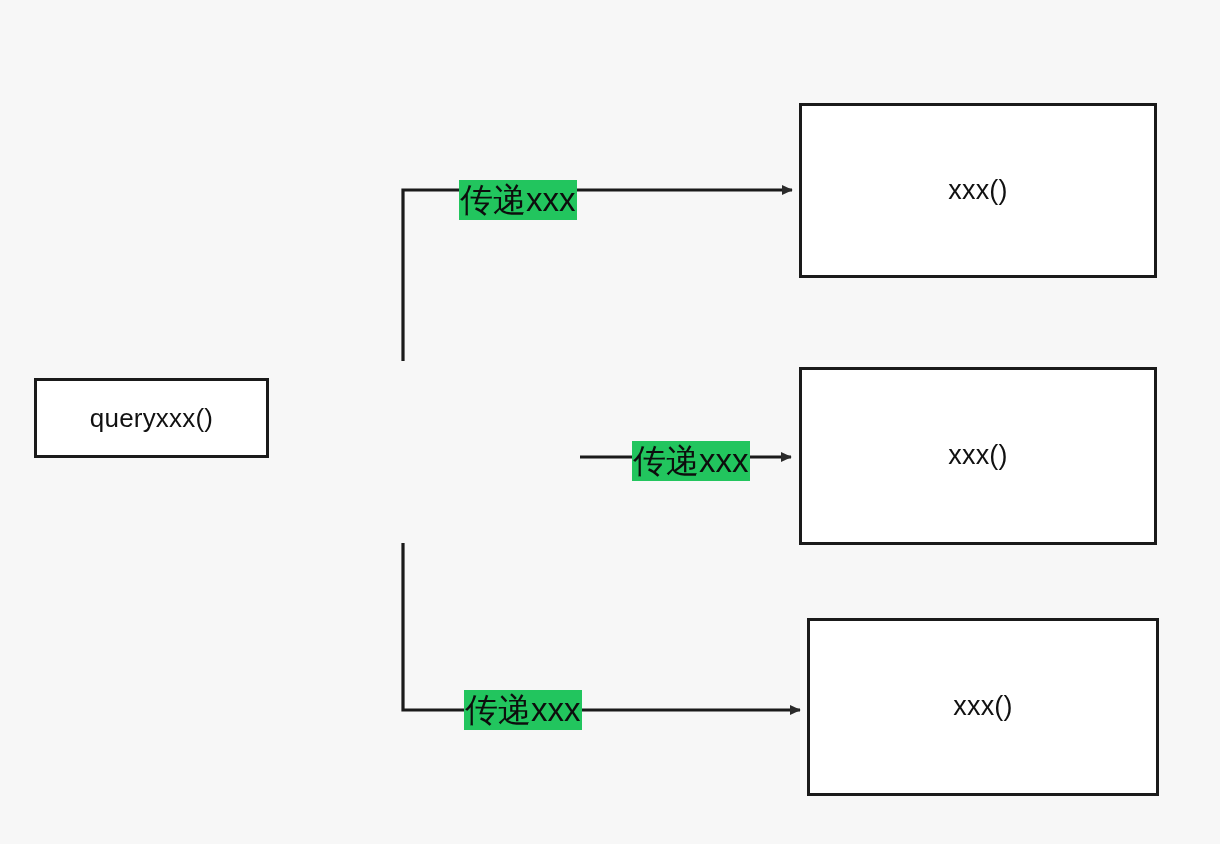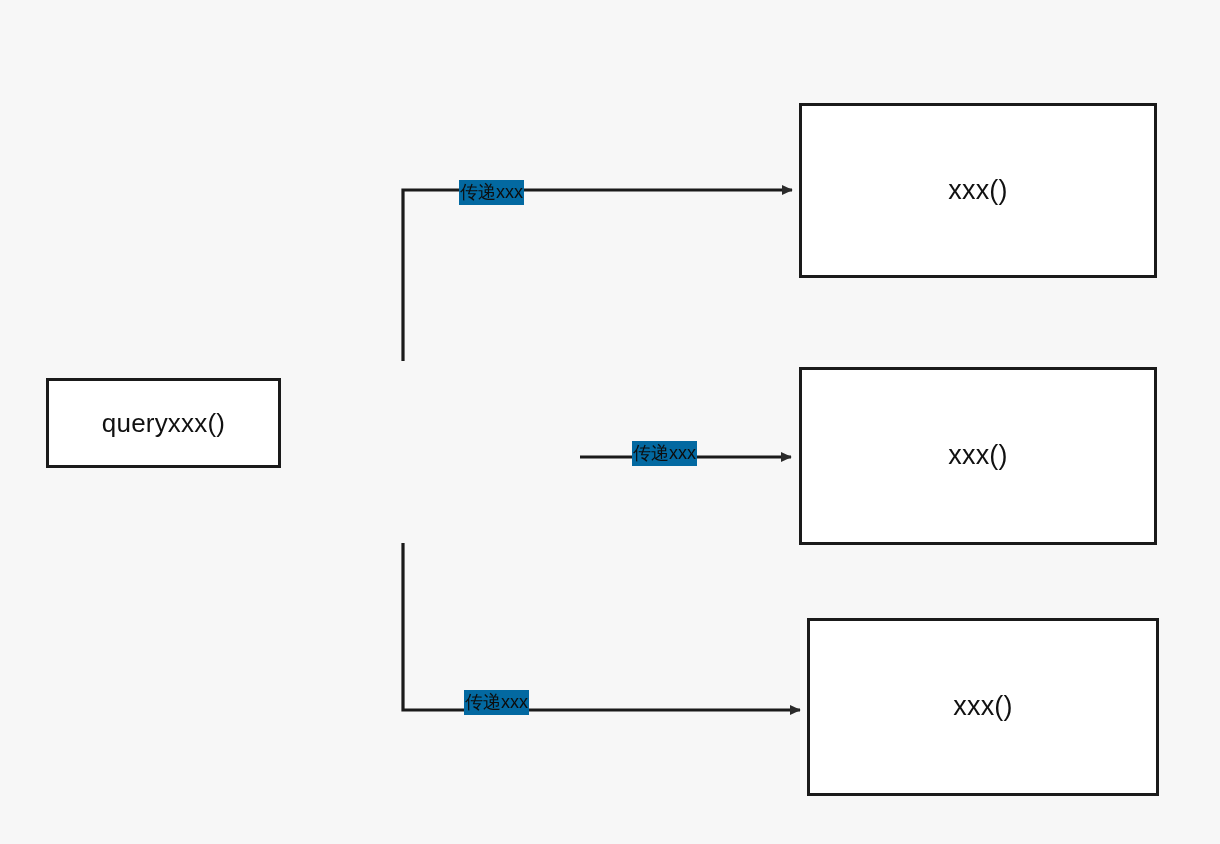--- a/index.html
+++ b/index.html
@@ -38,23 +38,23 @@
     font-size: 27px;
     line-height: 1.1;
     letter-spacing: 0.2px;
     white-space: nowrap;
   }
   .node-small .node-label {
     font-size: 26px;
   }
   .edge-label {
     position: absolute;
-    background: #0369a1;
+    background: #22c55e;
     color: #0d0d0d;
-    font-size: 18px;
+    font-size: 33px;
     line-height: 1;
     padding: 3px 1px 4px 1px;
     white-space: nowrap;
   }
   
   #node-create { z-index: 3; }
   #node-query  { z-index: 5; }
   .node-right  { z-index: 3; }
   #edges       { z-index: 2; }
   .edge-label  { z-index: 4; }
@@ -78,21 +78,21 @@
     <g>
       <path d="M580,457 L791,457" fill="none" stroke="#1a1a1a" stroke-width="3.2" marker-end="url(#arrow)"></path>
     </g>
 
     <g>
       <path d="M403,543 L403,710 L800,710" fill="none" stroke="#1a1a1a" stroke-width="3.2" marker-end="url(#arrow)"></path>
     </g>
   </svg>
 
 
-  <div class="node node-small" id="node-query" style="left:34px; top:378px; width:235px; height:90px;margin-left:12px;">
+  <div class="node node-small" id="node-query" style="left:34px; top:378px; width:235px; height:80px;">
     <span class="node-label">queryxxx()</span>
   </div>
 
   <div class="node node-right" id="node-top" style="left:799px; top:103px; width:358px; height:175px;">
     <span class="node-label">xxx()</span>
   </div>
 
   <div class="node node-right" id="node-middle" style="left:799px; top:367px; width:358px; height:178px;">
     <span class="node-label">xxx()</span>
   </div>

